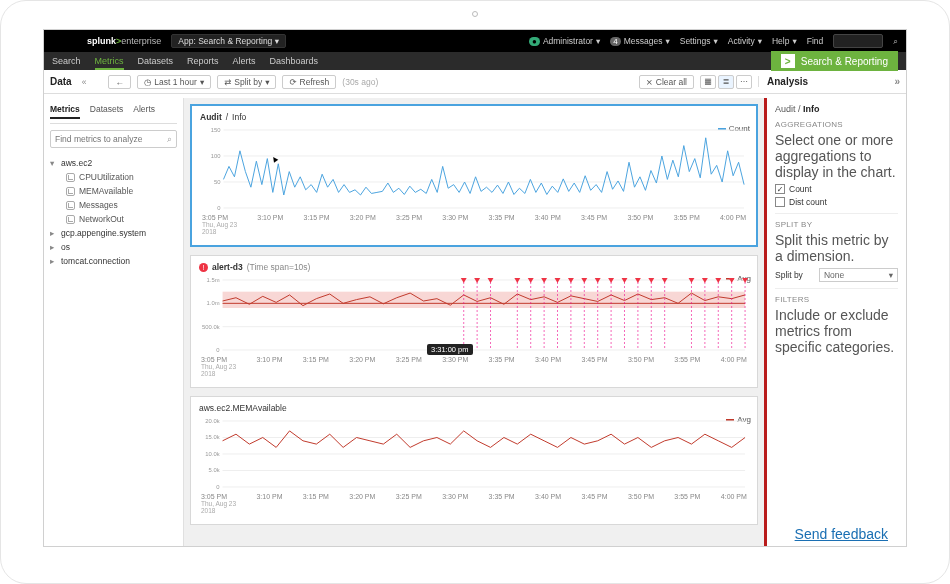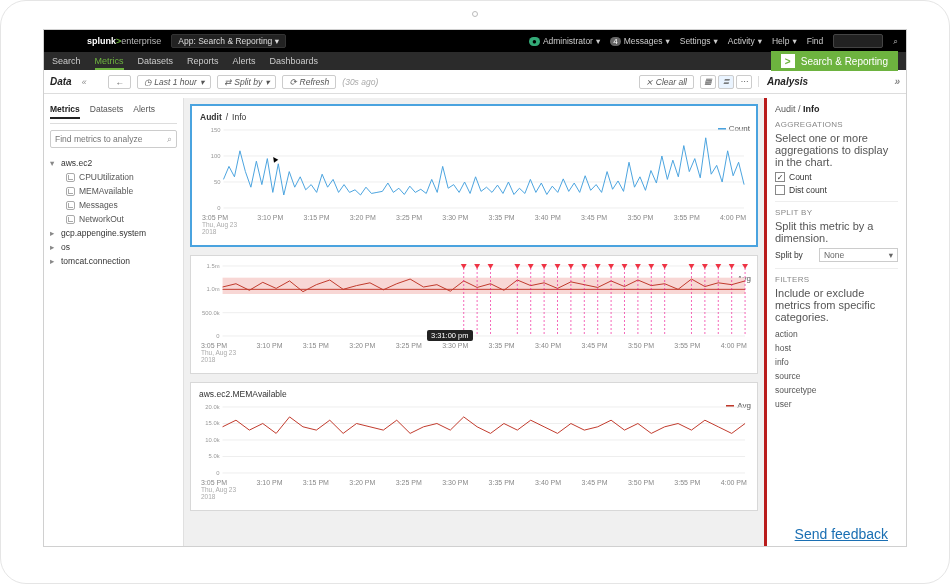--- a/index.html
+++ b/index.html
@@ -18,21 +18,21 @@
 .pill{ display:inline-block; min-width:10px; padding:0 3px; border-radius:7px; background:#3a7; color:#000; font-size:8px; text-align:center;}
 .pill.gray{background:#666; color:#fff;}
 .find-box{ width:50px; height:14px; background:#222; border:1px solid #444; border-radius:2px;}
 .menubar{ display:flex; align-items:center; height:18px; background:#2b2b2b; color:#ddd; padding:0 8px; gap:14px;}
 .menubar .mi{ color:#ccc; font-size:9px; padding:4px 0; cursor:pointer;}
 .menubar .mi.active{ color:#6db33f; box-shadow:inset 0 -2px 0 #6db33f;}
 .menubar .sp{flex:1;}
 .sr-badge{ display:flex; align-items:center; gap:6px; background:#6db33f; color:#fff; padding:3px 10px; font-size:10px;}
 .sr-badge .logo{ width:14px; height:14px; background:#fff; color:#6db33f; display:flex; align-items:center; justify-content:center; font-weight:700;}
 
-.toolbar{ display:flex; align-items:center; height:24px; border-bottom:1px solid #ddd; padding:0 6px; font-size:8.5px; color:#555; gap:6px;font-style:italic;}
+.toolbar{ display:flex; align-items:center; height:24px; border-bottom:1px solid #ddd; padding:0 6px; font-size:8.5px; color:#555; gap:6px;}
 .toolbar .data-lbl{font-weight:600; color:#222; font-size:10px; padding-right:4px;}
 .tseg{ border:1px solid #ccc; border-radius:2px; padding:1px 6px; display:flex; align-items:center; gap:3px; background:#fff;}
 .toolbar .sp{flex:1;}
 .view-toggle{display:flex; gap:2px;}
 .vbtn{ width:16px; height:14px; border:1px solid #ccc; border-radius:2px; display:flex; align-items:center; justify-content:center; font-size:8px;}
 .vbtn.active{ background:#eaf4ff;}
 .analysis-hd{ width:142px; text-align:left; padding-left:8px; border-left:1px solid #ddd; font-weight:600; color:#222; display:flex; align-items:center; justify-content:space-between; font-size:10px;gap:44px;}
 
 .body{ position:absolute; top:68px; bottom:0; left:0; right:0; display:flex;}
 .left{ width:140px; border-right:1px solid #e0e0e0; padding:6px 6px; overflow:hidden;}
@@ -60,21 +60,21 @@
 .xaxis{ display:flex; justify-content:space-between; font-size:7px; color:#888; padding:0 2px; margin-top:2px;}
 .xaxis .tick small{display:block; color:#aaa; font-size:6.5px;}
 .alert-ic{ width:9px; height:9px; background:#e34; border-radius:50%; position:relative;}
 .alert-ic::after{content:"!"; position:absolute; inset:0; color:#fff; font-size:7px; text-align:center; line-height:9px;}
 .tooltip{ position:absolute; background:#222; color:#fff; font-size:7.5px; padding:1px 4px; border-radius:2px;}
 
 .right{ width:142px; border-left:3px solid #b91c1c; padding:6px 8px; font-size:8.5px; color:#333;}
 .right .crumb{ font-size:9px; color:#555; margin-bottom:6px;}
 .right .crumb b{ color:#222;}
 .sect-h{ font-size:8px; color:#888; margin:6px 0 3px 0; letter-spacing:.3px;}
-.sect-d{ font-size:11px; color:#555; margin-bottom:4px;}
+.sect-d{ font-size:14px; color:#555; margin-bottom:4px;}
 .cbrow{ display:flex; align-items:center; gap:4px; margin-bottom:3px;}
 .cb{ width:10px; height:10px; border:1px solid #888; display:flex; align-items:center; justify-content:center; font-size:8px; color:#333;}
 .selrow{ display:flex; align-items:center; gap:4px; font-size:8.5px; margin-top:2px;}
 .sel-sel{ flex:1; border:1px solid #ccc; padding:1px 4px; display:flex; justify-content:space-between; align-items:center; color:#666;margin-left:12px;}
 .flist div{ padding:2px 0; color:#555;}
 .feedback{ position:absolute; bottom:4px; right:18px; font-size:14px; color:#1a6fb3;text-decoration:underline;}
 .cur{position:absolute; width:8px; height:8px;}
 .cur::before{content:"▲"; display:block; transform:rotate(-35deg); font-size:9px; color:#000;}
 </style>
 </head>
@@ -222,20 +222,25 @@
               <div class="tick">3:35 PM</div>
               <div class="tick">3:40 PM</div>
               <div class="tick">3:45 PM</div>
               <div class="tick">3:50 PM</div>
               <div class="tick">3:55 PM</div>
               <div class="tick">4:00 PM</div>
             </div>
         </div>
 
         <div class="card">
+          <div class="card-title">
+              <span class="alert-ic"></span>
+              <b>alert-d3</b> 
+              <span class="sub">(Time span=10s)</span>
+            </div>
           <div class="legend">
               <span class="sw" style="background:#c0392b"></span>
               <span>Avg</span>
             </div>
           <div class="chart" style="height:78px;">
             <svg id="svg2" width="100%" height="78" viewBox="0 0 560 78" preserveAspectRatio="none">
                 <line x1="24" x2="556" y1="4" y2="4" stroke="#eee" stroke-width="1"></line>
                 <text x="21" y="6" font-size="6" fill="#999" text-anchor="end">1.5m</text>
                 <line x1="24" x2="556" y1="27.333333333333332" y2="27.333333333333332" stroke="#eee" stroke-width="1"></line>
                 <text x="21" y="29.333333333333332" font-size="6" fill="#999" text-anchor="end">1.0m</text>
@@ -363,25 +368,17 @@
         <div class="selrow">
             <span>Split by</span>
             <span class="sel-sel">
               <span>None</span>
               <span>▾</span>
             </span>
           </div>
         <hr style="border:none;border-top:1px solid #eee; margin:6px 0;">
         <div class="sect-h">FILTERS</div>
         <div class="sect-d">Include or exclude metrics from specific categories.</div>
-        <div class="flist" id="flist">
-            <div>action</div>
-            <div>host</div>
-            <div>info</div>
-            <div>source</div>
-            <div>sourcetype</div>
-            <div>user</div>
-          </div>
         <a class="feedback">Send feedback</a>
       </div>
     </div>
   </div>
 </div>
 
 </body></html>

